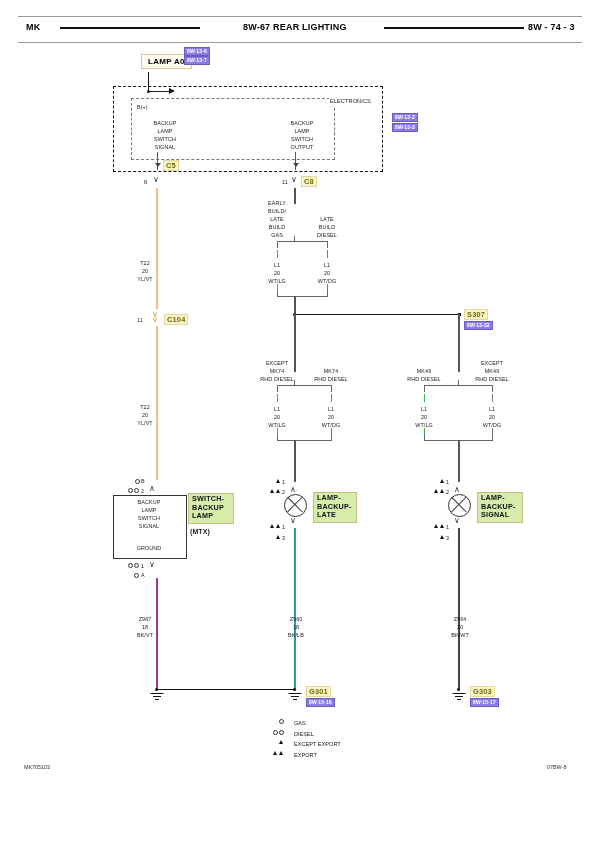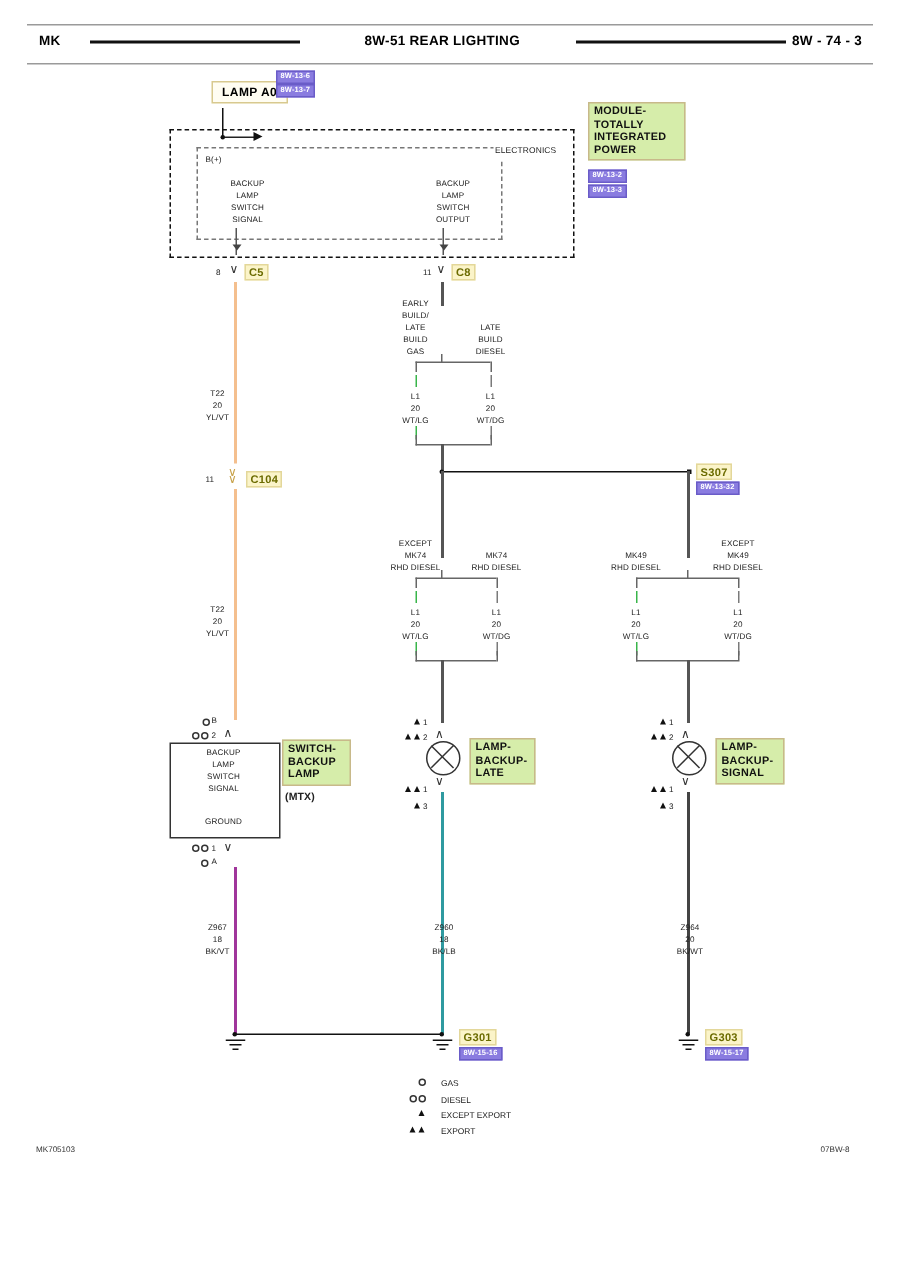--- a/index.html
+++ b/index.html
@@ -65,21 +65,21 @@
   .legend div{position:relative;height:10.5px;}
 </style>
 </head>
 <body>
 
 <div id="page">
 
   <div class="hdr-rule"></div>
   <div class="hdr-txt" style="left:26px;top:22px;">MK</div>
   <div class="hdr-line" style="left:60px;top:27px;width:140px;"></div>
-  <div class="hdr-txt" style="left:243px;top:22px;">8W-51 REAR LIGHTING</div>
+  <div class="hdr-txt" style="left:243px;top:22px;">8W-67 REAR LIGHTING</div>
   <div class="hdr-line" style="left:384px;top:27px;width:140px;"></div>
   <div class="hdr-txt" style="left:528px;top:22px;">8W - 74 - 3</div>
   <div class="hdr-rule2"></div>
 
   <div class="batt" style="left:141px;top:54px;">LAMP A0</div>
   <div class="xref" style="left:184px;top:47px;">8W-13-6</div>
   <div class="xref" style="left:184px;top:56px;">8W-13-7</div>
 
   <div class="dash" style="left:113px;top:86px;width:268px;height:84px;border-width:1.4px;border-color:#111;"></div>
 
@@ -95,37 +95,31 @@
   <div class="lbl c" style="left:165px;top:120px;">BACKUP</div>
   <div class="lbl c" style="left:165px;top:128px;">LAMP</div>
   <div class="lbl c" style="left:165px;top:136px;">SWITCH</div>
   <div class="lbl c" style="left:165px;top:144px;">SIGNAL</div>
 
   <div class="lbl c" style="left:302px;top:120px;">BACKUP</div>
   <div class="lbl c" style="left:302px;top:128px;">LAMP</div>
   <div class="lbl c" style="left:302px;top:136px;">SWITCH</div>
   <div class="lbl c" style="left:302px;top:144px;">OUTPUT</div>
 
-  <div class="comp" style="left:392px;top:68px;width:57px;">
-    <div>MODULE-</div>
-    <div>TOTALLY</div>
-    <div>INTEGRATED</div>
-    <div>POWER</div>
-  </div>
   <div class="xref" style="left:392px;top:113px;">8W-13-2</div>
   <div class="xref" style="left:392px;top:123px;">8W-13-3</div>
 
   <div class="vw" style="left:157px;top:152px;height:18px;background:#555;"></div>
   <div class="arrdn" style="left:154.5px;top:163px;"></div>
   <div class="vw" style="left:295px;top:152px;height:18px;background:#555;"></div>
   <div class="arrdn" style="left:292.5px;top:163px;"></div>
 
   <div class="lbl" style="left:144px;top:179px;">8</div>
   <div class="chev" style="left:153px;top:176px;">∨</div>
-  <div class="compname" style="left:163px;top:176px;">C5</div>
+  <div class="compname" style="left:163px;top:160px;">C5</div>
 
   <div class="lbl" style="left:282px;top:179px;">11</div>
   <div class="chev" style="left:291px;top:176px;">∨</div>
   <div class="compname" style="left:301px;top:176px;">C8</div>
 
   <div class="vw" style="left:156.3px;top:188px;height:121px;background:#f4bf8e;width:2.2px;"></div>
   <div class="lbl c" style="left:145px;top:260px;">T22</div>
   <div class="lbl c" style="left:145px;top:268px;">20</div>
   <div class="lbl c" style="left:145px;top:276px;">YL/VT</div>
 

